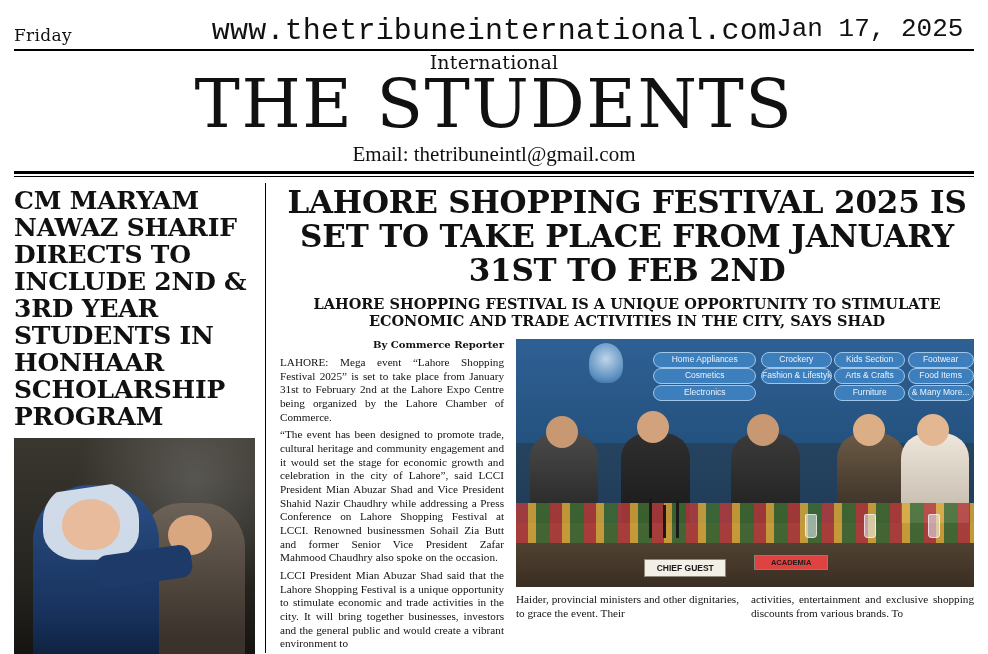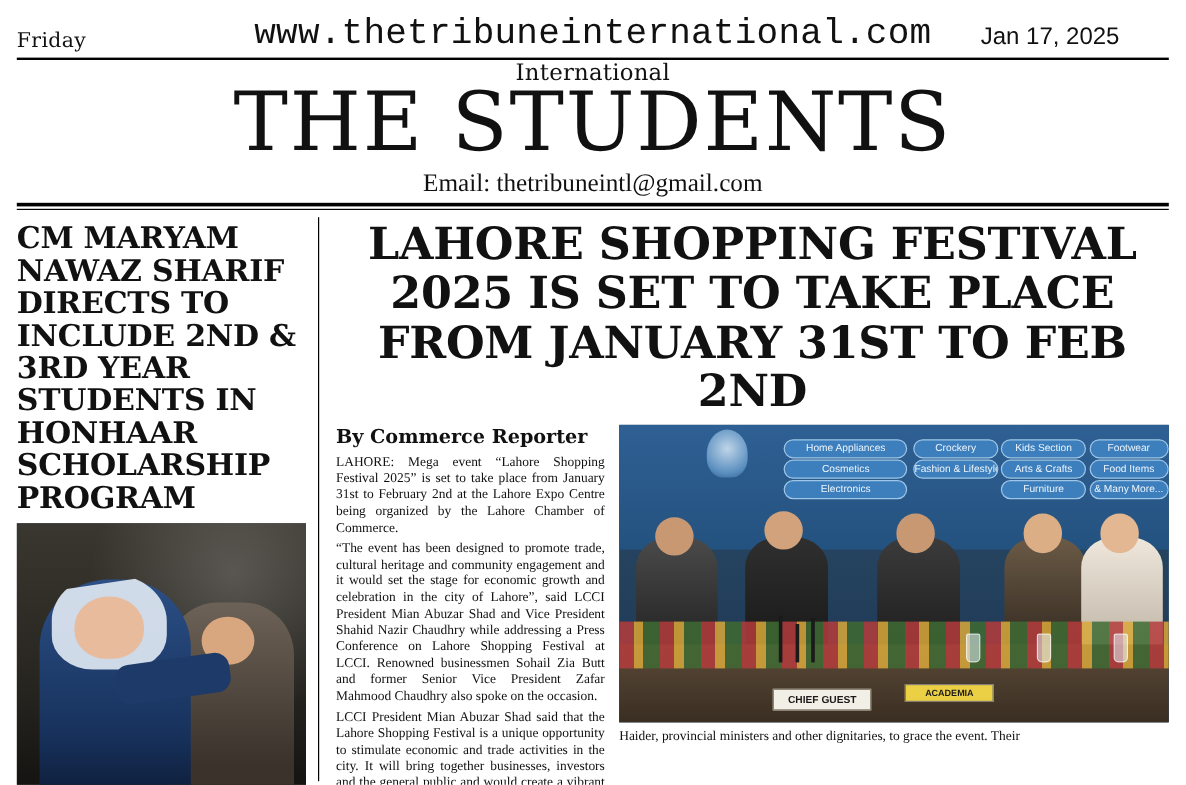--- a/index.html
+++ b/index.html
@@ -40,23 +40,23 @@
   }
   .top-url {
     font-family: Liberation Mono, monospace;
     font-size: 30px;
     letter-spacing: 0.2px;
     text-align: center;
     flex: 1;
     line-height: 1.05;
   }
   .top-date {
-    font-family: Liberation Sans, sans-serif;
-    font-size: 20px;
-    text-align: center;
+    font-family: Liberation Mono, monospace;
+    font-size: 26px;
+    text-align: left;
     width: 210px;
     padding-bottom: 3px;
   }
 
   
   .masthead {
     text-align: center;
     padding-top: 0;
   }
   .masthead-sub {
@@ -182,21 +182,21 @@
     height: 14%;
     background: #1d3a69;
     border-radius: 12px;
     transform: rotate(-8deg);
   }
 
   
   .main-headline {
     font-family: "DejaVu Serif", serif;
     font-weight: bold;
-    font-size: 37px;
+    font-size: 31px;
     line-height: 1.1;
     text-align: center;
     text-transform: uppercase;
     letter-spacing: -0.2px;
     margin: 2px 0 8px 0;
   }
   .sub-headline {
     font-family: "DejaVu Serif", serif;
     font-weight: bold;
     font-size: 14.5px;
@@ -209,22 +209,23 @@
     display: flex;
   }
   .art-col {
     width: 236px;
     padding-right: 12px;
     box-sizing: border-box;
   }
   .byline {
     font-family: "DejaVu Serif", serif;
     font-weight: bold;
-    font-size: 16px;
+    font-size: 10px;
     margin-bottom: 6px;
+    text-align: right;
   }
   .body-text {
     font-family: "Liberation Serif", serif;
     font-size: 11.2px;
     line-height: 1.22;
     text-align: justify;
     margin: 0 0 4px 0;
   }
   .photo-col {
     flex: 1;
@@ -311,21 +312,21 @@
     font-size: 8.5px;
     line-height: 16px;
     text-align: center;
   }
   .np-acad {
     position: absolute;
     left: 52%;
     bottom: 7%;
     width: 72px;
     height: 13px;
-    background: #fde047;
+    background: #ef4444;
     border: 1px solid #8d8878;
     color: #1a1a1a;
     font-family: "Liberation Sans", sans-serif;
     font-weight: bold;
     font-size: 7.5px;
     line-height: 13px;
     text-align: center;
     opacity: .9;
   }
   .np-mic {
@@ -383,20 +384,21 @@
         <div class="lp-faceB"></div>
         <div class="lp-figA"></div>
         <div class="lp-scarfA"></div>
         <div class="lp-faceA"></div>
         <div class="lp-arm"></div>
       </div>
     </div>
 
     <div class="col-right">
       <div class="main-headline">LAHORE SHOPPING FESTIVAL 2025 IS SET TO TAKE PLACE FROM JANUARY 31ST TO FEB 2ND</div>
+      <div class="sub-headline">LAHORE SHOPPING FESTIVAL IS A UNIQUE OPPORTUNITY TO STIMULATE ECONOMIC AND TRADE ACTIVITIES IN THE CITY, SAYS SHAD</div>
 
       <div class="article-area">
 
         <div class="art-col">
           <div class="byline">By Commerce Reporter</div>
           <p class="body-text">LAHORE: Mega event “Lahore Shopping Festival 2025” is set to take place from January 31st to February 2nd at the Lahore Expo Centre being organized by the Lahore Chamber of Commerce.</p>
           <p class="body-text">“The event has been designed to promote trade, cultural heritage and community engagement and it would set the stage for economic growth and celebration in the city of Lahore”, said LCCI President Mian Abuzar Shad and Vice President Shahid Nazir Chaudhry while addressing a Press Conference on Lahore Shopping Festival at LCCI. Renowned businessmen Sohail Zia Butt and former Senior Vice President Zafar Mahmood Chaudhry also spoke on the occasion.</p>
           <p class="body-text">LCCI President Mian Abuzar Shad said that the Lahore Shopping Festival is a unique opportunity to stimulate economic and trade activities in the city. It will bring together businesses, investors and the general public and would create a vibrant environment to</p>
         </div>
 
@@ -443,19 +445,20 @@
             <div class="np-glass" style="left:63%;"></div>
             <div class="np-glass" style="left:76%;"></div>
             <div class="np-glass" style="left:90%;"></div>
 
             <div class="np-acad">ACADEMIA</div>
             <div class="np-chief">CHIEF GUEST</div>
           </div>
 
           <div class="caption-cols">
             <p class="body-text">Haider, provincial ministers and other dignitaries, to grace the event. Their</p>
+            <p class="body-text">activities, entertainment and exclusive shopping discounts from various brands. To</p>
           </div>
         </div>
 
       </div>
     </div>
   </div>
 </div>
 
 </body></html>

